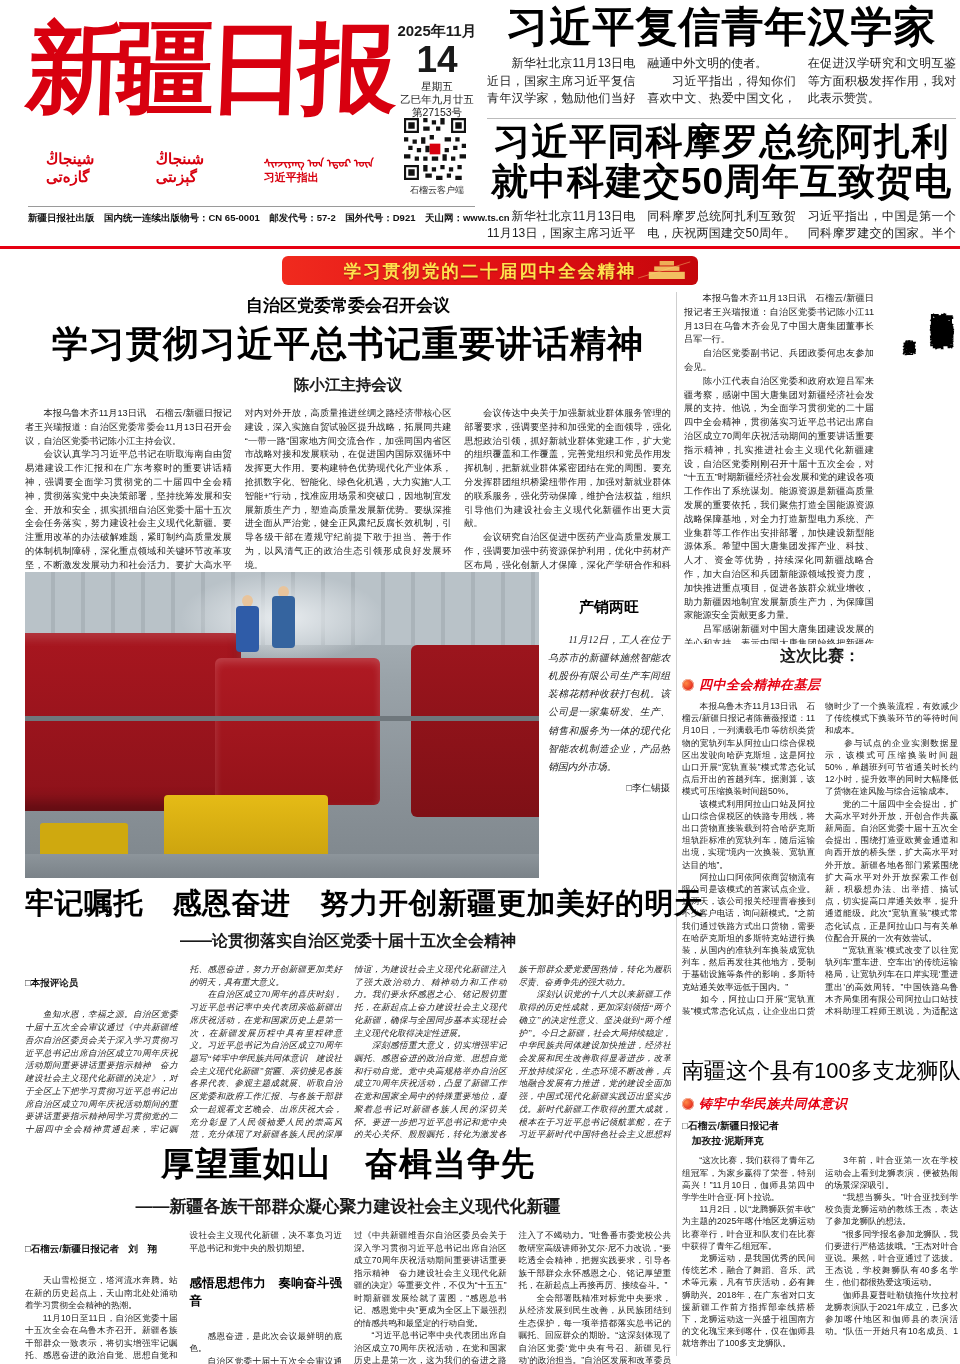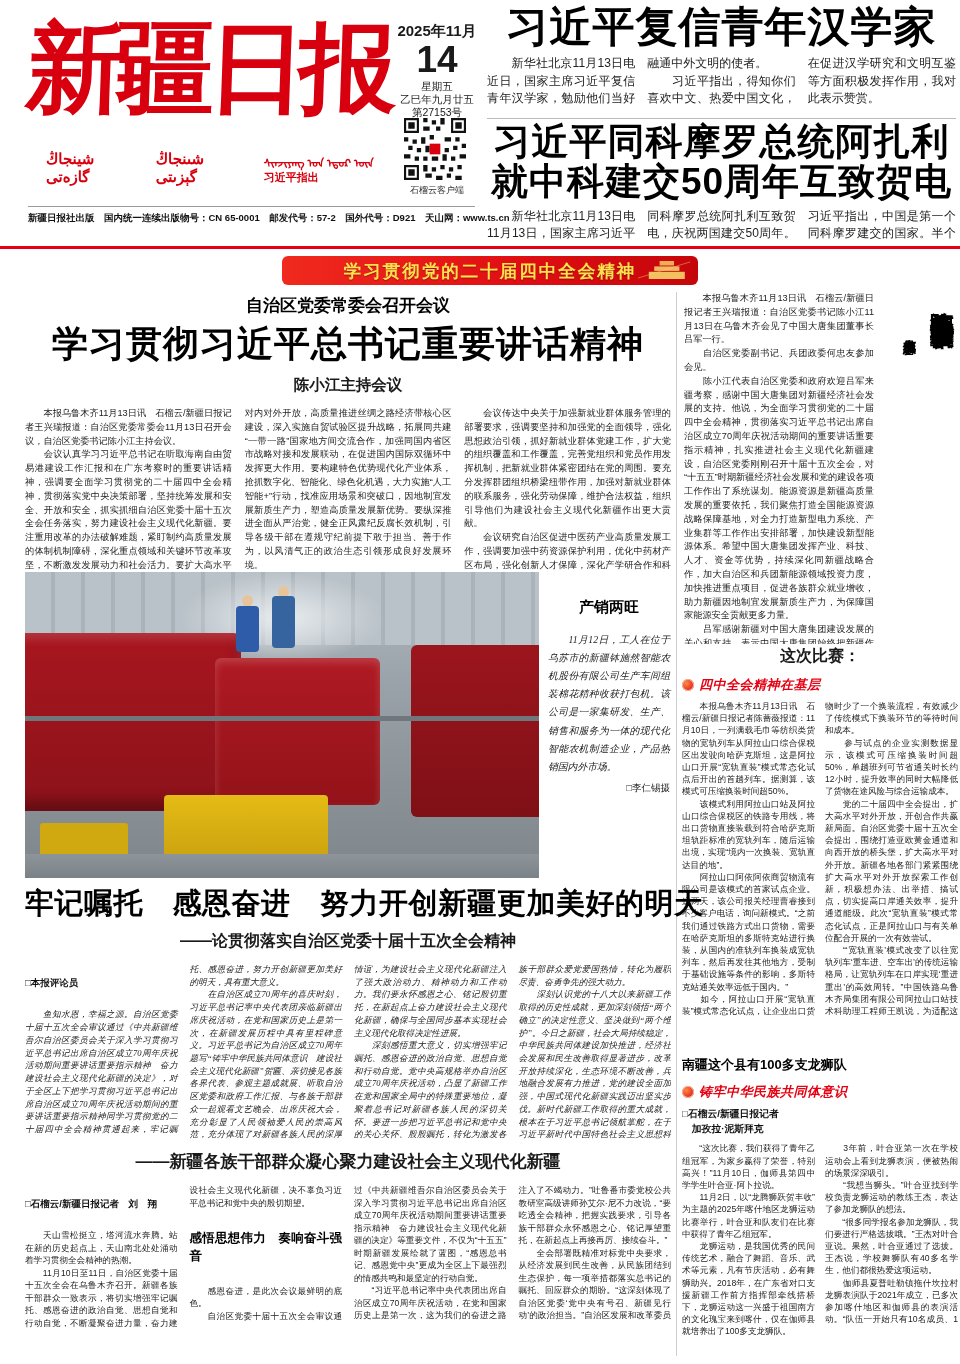--- a/index.html
+++ b/index.html
@@ -97,21 +97,21 @@
           margin-bottom:6px;white-space:pre-line;color:#111;}
   
   .hope{left:25px;top:1142px;width:646px;}
   .hope-head{text-align:center;font-size:33px;font-weight:900;letter-spacing:1px;white-space:nowrap;color:#000;}
   .hope-sub{text-align:center;font-size:17px;font-weight:800;margin-top:8px;}
   .hope-body{margin-top:11px;height:150px;overflow:hidden;column-count:4;column-gap:12px;
              font-size:8.6px;line-height:1.46;text-align:justify;white-space:pre-line;color:#222;}
   .inner-sub{font-weight:900;font-size:12.5px;margin:7px 0;font-style:normal;color:#000;}
   
   .lion{left:682px;top:1056px;width:276px;}
-  .lion-head{text-align:left;font-size:13px;font-weight:700;white-space:nowrap;color:#000;}
+  .lion-head{text-align:left;font-size:22px;font-weight:400;white-space:nowrap;color:#000;}
   .lion-byline{margin-top:6px;font-size:9.8px;font-weight:800;line-height:1.5;white-space:pre-line;color:#111;}
   .lion-body{margin-top:6px;height:196px;overflow:hidden;column-count:2;column-gap:10px;
              font-size:8.6px;line-height:1.42;text-align:justify;white-space:pre-line;color:#222;}
 </style>
 </head>
 <body>
 
 <div class="page">
 
   <div class="abs logo">新疆日报</div>
@@ -239,20 +239,21 @@
     <div class="edi-body">
       <div class="byline">□本报评论员</div>
       <div>　　鱼知水恩，幸福之源。自治区党委十届十五次全会审议通过《中共新疆维吾尔自治区委员会关于深入学习贯彻习近平总书记出席自治区成立70周年庆祝活动期间重要讲话重要指示精神　奋力建设社会主义现代化新疆的决定》，对于全区上下把学习贯彻习近平总书记出席自治区成立70周年庆祝活动期间的重要讲话重要指示精神同学习贯彻党的二十届四中全会精神贯通起来，牢记嘱托、感恩奋进，努力开创新疆更加美好的明天，具有重大意义。
 　　在自治区成立70周年的喜庆时刻，习近平总书记率中央代表团亲临新疆出席庆祝活动，在党和国家历史上是第一次，在新疆发展历程中具有里程碑意义。习近平总书记为自治区成立70周年题写“铸牢中华民族共同体意识　建设社会主义现代化新疆”贺匾、亲切接见各族各界代表、参观主题成就展、听取自治区党委和政府工作汇报、与各族干部群众一起观看文艺晚会、出席庆祝大会，充分彰显了人民领袖爱人民的崇高风范，充分体现了对新疆各族人民的深厚情谊，为建设社会主义现代化新疆注入了强大政治动力、精神动力和工作动力。我们要永怀感恩之心、铭记殷切重托，在新起点上奋力建设社会主义现代化新疆，确保与全国同步基本实现社会主义现代化取得决定性进展。
 　　深刻感悟重大意义，切实增强牢记嘱托、感恩奋进的政治自觉、思想自觉和行动自觉。党中央高规格举办自治区成立70周年庆祝活动，凸显了新疆工作在党和国家全局中的特殊重要地位，凝聚着总书记对新疆各族人民的深切关怀。要进一步把习近平总书记和党中央的关心关怀、殷殷嘱托，转化为激发各族干部群众爱党爱国热情，转化为履职尽责、奋勇争先的强大动力。
 　　深刻认识党的十八大以来新疆工作取得的历史性成就，更加深刻领悟“两个确立”的决定性意义、坚决做到“两个维护”。今日之新疆，社会大局持续稳定，中华民族共同体建设加快推进，经济社会发展和民生改善取得显著进步，改革开放持续深化，生态环境不断改善，兵地融合发展有力推进，党的建设全面加强，中国式现代化新疆实践迈出坚实步伐。新时代新疆工作取得的重大成就，根本在于习近平总书记领航掌舵，在于习近平新时代中国特色社会主义思想科学引领。要进一步领会“两个确立”是战胜一切艰难险阻、应对一切不确定性的最大确定性、最大底气、最大保证，完整准确全面贯彻新时代党的治疆方略，推动新疆工作在错综复杂中守正创新、在防范风险中胜利前进。（下转第四版）</div>
     </div>
   </div>
 
   <div class="abs hope">
+    <div class="hope-head">厚望重如山　奋楫当争先</div>
     <div class="hope-sub">——新疆各族干部群众凝心聚力建设社会主义现代化新疆</div>
     <div class="hope-body">
       <div class="byline">□石榴云/新疆日报记者　刘　翔</div>
       <div>　　天山雪松挺立，塔河流水奔腾。站在新的历史起点上，天山南北处处涌动着学习贯彻全会精神的热潮。
 　　11月10日至11日，自治区党委十届十五次全会在乌鲁木齐召开。新疆各族干部群众一致表示，将切实增强牢记嘱托、感恩奋进的政治自觉、思想自觉和行动自觉，不断凝聚奋进力量，奋力建设社会主义现代化新疆，决不辜负习近平总书记和党中央的殷切期望。</div>
       <div class="inner-sub">感悟思想伟力　奏响奋斗强音</div>
       <div>　　感恩奋进，是此次会议最鲜明的底色。
 　　自治区党委十届十五次全会审议通过《中共新疆维吾尔自治区委员会关于深入学习贯彻习近平总书记出席自治区成立70周年庆祝活动期间重要讲话重要指示精神　奋力建设社会主义现代化新疆的决定》等重要文件，不仅为“十五五”时期新疆发展绘就了蓝图，“感恩总书记、感恩党中央”更成为全区上下最强烈的情感共鸣和最坚定的行动自觉。
 　　“习近平总书记率中央代表团出席自治区成立70周年庆祝活动，在党和国家历史上是第一次，这为我们的奋进之路注入了不竭动力。”吐鲁番市委党校公共教研室高级讲师孙艾尔·尼不力改说，“要吃透全会精神，把握实践要求，引导各族干部群众永怀感恩之心、铭记厚望重托，在新起点上再接再厉、接续奋斗。”
 　　全会部署既精准对标党中央要求，从经济发展到民生改善，从民族团结到生态保护，每一项举措都落实总书记的嘱托、回应群众的期盼。“这深刻体现了自治区党委‘党中央有号召、新疆见行动’的政治担当。”自治区发展和改革委员会党组书记文牛表示，将以更强担当、更实举措对标全会明确的任务，努力开创新疆更加美好的明天。（下转第四版）</div>

